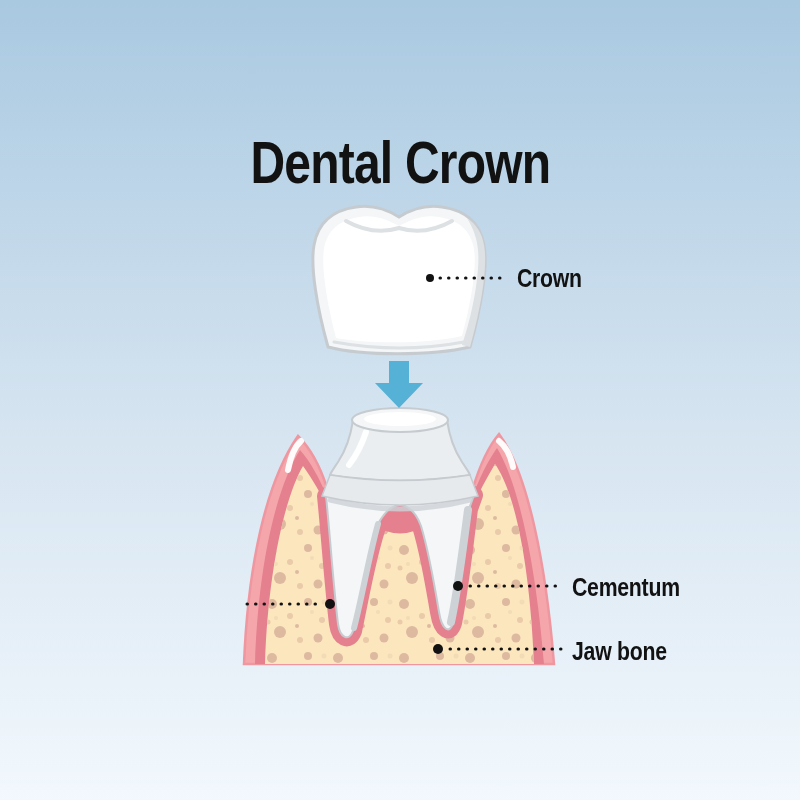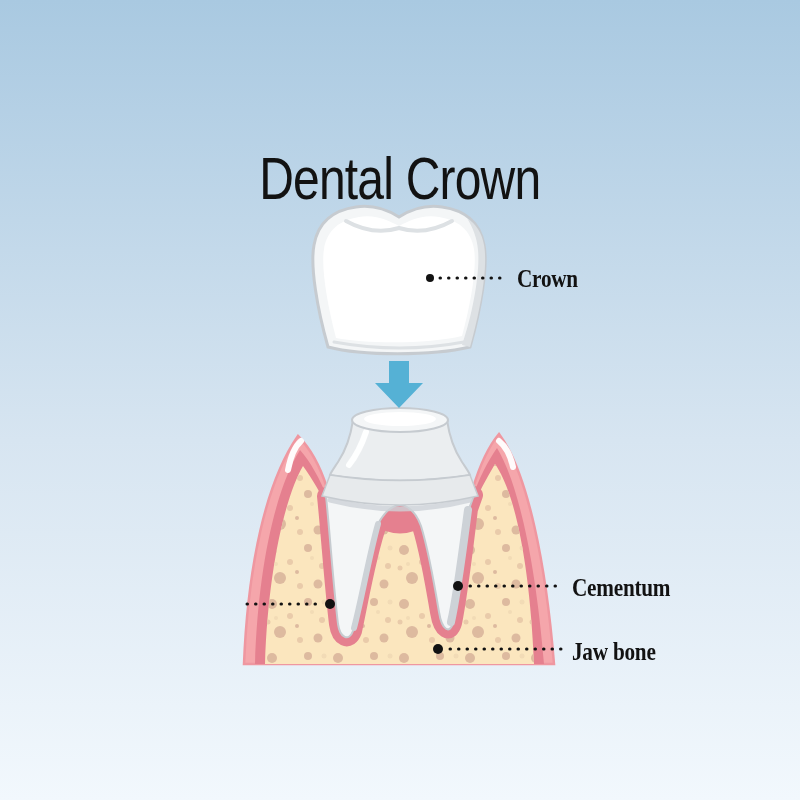--- a/index.html
+++ b/index.html
@@ -32,28 +32,28 @@
   .stub-top{fill:var(--tooth,#f4f6f7);stroke:var(--tooth-line,#c6cbd0);stroke-width:2;}
   .stub-top-inner{fill:var(--white,#ffffff);}
   .margin-band{fill:var(--margin,#e7eaec);stroke:var(--tooth-line,#c6cbd0);stroke-width:1.5;}
   .gloss{fill:none;stroke:var(--white,#ffffff);stroke-width:6;stroke-linecap:round;opacity:.95;}
   .arrow{fill:var(--arrow,#55b1d5);}
   .leader{fill:none;stroke:var(--ink,#121212);stroke-width:3;stroke-dasharray:.5 8;stroke-linecap:round;}
   .leader-dot{fill:var(--ink,#121212);}
 
   
   .title{
-    position:absolute;left:0;right:0;top:128px;margin:16px;
-    text-align:center;font-size:60px;font-weight:normal;
+    position:absolute;left:0;right:0;top:128px;margin:0;
+    text-align:center;font-size:60px;font-weight:bold;
     color:var(--ink,#121212);letter-spacing:-1px;
   }
   .title span{display:inline-block;transform:scaleX(.8);transform-origin:50% 50%;white-space:nowrap;}
   .lbl{
     position:absolute;font-size:25px;font-weight:bold;line-height:31px;
-    color:var(--ink,#121212);letter-spacing:-.3px;white-space:nowrap;font-family:Liberation Serif, serif;
+    color:var(--ink,#121212);letter-spacing:-.3px;white-space:nowrap;
   }
   .lbl span{display:inline-block;transform:scaleX(.85);transform-origin:0 50%;}
   .lbl-crown{left:517px;top:263px;}
   .lbl-cementum{left:572px;top:572px;}
   .lbl-jawbone{left:572px;top:636px;}
   .lbl-perio{left:125px;top:587px;}
 </style>
 </head>
 <body>
 

